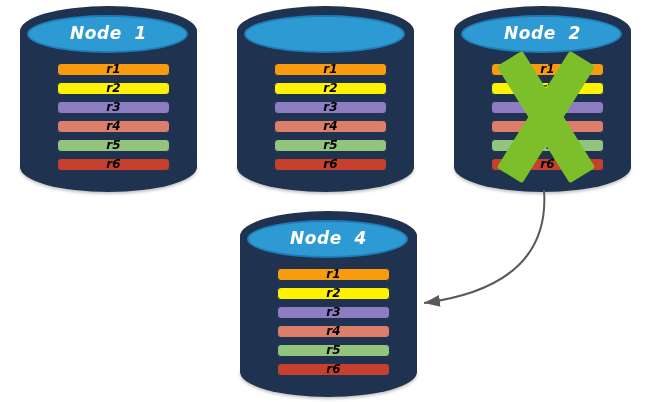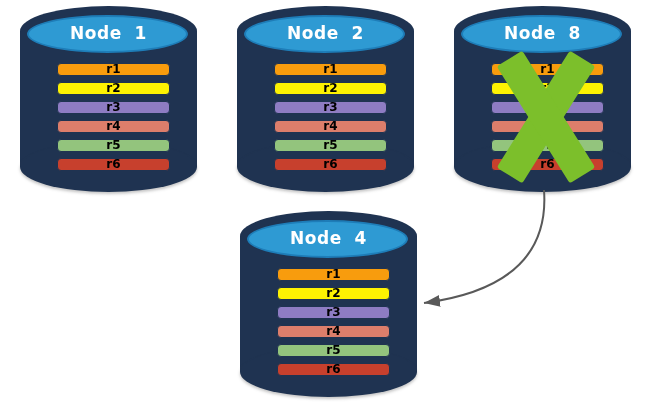--- a/index.html
+++ b/index.html
@@ -1,20 +1,20 @@
 <!DOCTYPE html>
 <html><head>
 <meta charset="utf-8">
 <style>
   html,body{margin:0;padding:0;background:#ffffff;}
   .stage{
     position:relative;width:646px;height:402px;background:#ffffff;overflow:hidden;
     font-family:"DejaVu Sans","Liberation Sans",sans-serif;
   }
-  .node{position:absolute;width:177px;height:186px;}
+  .node{position:absolute;width:177px;height:186px;font-style:italic;}
   .cyl-top,.cyl-bot{position:absolute;left:0;width:177px;height:50px;border-radius:50%;}
   .cyl-top{top:0;}
   .cyl-bot{top:136px;box-shadow:0 2px 3px rgba(90,90,90,0.35);}
   .cyl-mid{position:absolute;left:0;top:25px;width:177px;height:136px;}
   .cyl-face{
     position:absolute;left:7px;top:9px;width:161px;height:38px;border-radius:50%;
     border:2px solid #1E7DB8;box-sizing:border-box;
   }
   .node-title{
     position:absolute;left:0;top:16px;width:177px;text-align:center;
@@ -54,37 +54,36 @@
       <div class="record" style="background-color: rgb(147, 196, 125);">r5</div>
       <div class="record" style="background-color: rgb(199, 64, 45);">r6</div>
     </div>
   </div>
 
   <div class="node" style="left:237px;top:6px;">
     <div class="cyl-top" style="background-color: rgb(31, 51, 81);"></div>
     <div class="cyl-mid" style="background-color: rgb(31, 51, 81);"></div>
     <div class="cyl-bot" style="background-color: rgb(31, 51, 81);"></div>
     <div class="cyl-face" style="background-color: rgb(46, 154, 211);"></div>
-    <div class="node-title">Node  2</div>
     <div class="records">
       <div class="record" style="background-color: rgb(248, 156, 13);">r1</div>
       <div class="record" style="background-color: rgb(253, 242, 2);">r2</div>
       <div class="record" style="background-color: rgb(142, 124, 195);">r3</div>
       <div class="record" style="background-color: rgb(221, 126, 107);">r4</div>
       <div class="record" style="background-color: rgb(147, 196, 125);">r5</div>
       <div class="record" style="background-color: rgb(199, 64, 45);">r6</div>
     </div>
   </div>
 
   <div class="node" style="left:454px;top:6px;">
     <div class="cyl-top" style="background-color: rgb(31, 51, 81);"></div>
     <div class="cyl-mid" style="background-color: rgb(31, 51, 81);"></div>
     <div class="cyl-bot" style="background-color: rgb(31, 51, 81);"></div>
     <div class="cyl-face" style="background-color: rgb(46, 154, 211);"></div>
-    <div class="node-title">Node  8</div>
+    <div class="node-title">Node  2</div>
     <div class="records">
       <div class="record" style="background-color: rgb(248, 156, 13);">r1</div>
       <div class="record" style="background-color: rgb(253, 242, 2);">r2</div>
       <div class="record" style="background-color: rgb(142, 124, 195);">r3</div>
       <div class="record" style="background-color: rgb(221, 126, 107);">r4</div>
       <div class="record" style="background-color: rgb(147, 196, 125);">r5</div>
       <div class="record" style="background-color: rgb(199, 64, 45);">r6</div>
     </div>
     <div class="x-mark">
       <div class="x-arm arm-a" style="background-color: rgb(124, 191, 43);"></div>

